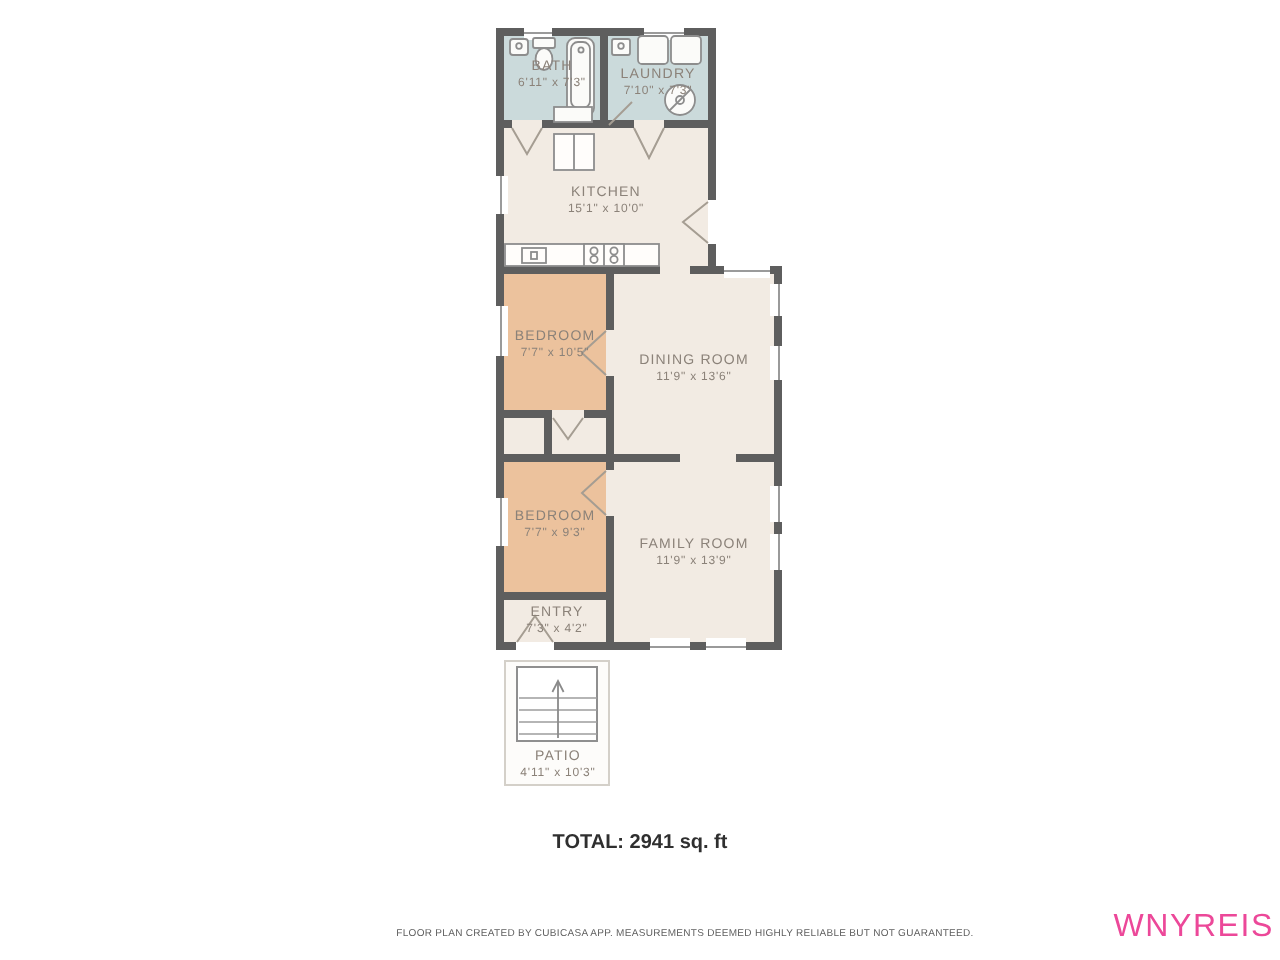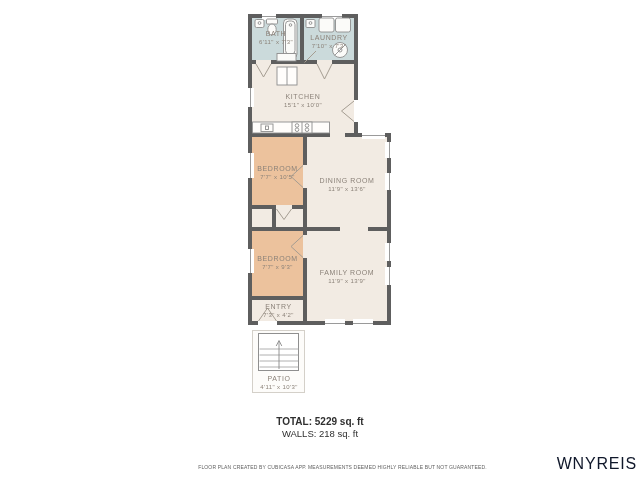--- a/index.html
+++ b/index.html
@@ -19,21 +19,21 @@
   .room-label{position:absolute;text-align:center;color:#8b8279;pointer-events:none;}
   .room-name{font-size:7px;line-height:9px;letter-spacing:.6px;font-weight:400;}
   .room-dims{font-size:6px;line-height:8px;letter-spacing:.4px;}
   svg.overlay{position:absolute;left:0;top:0;pointer-events:none;}
   .patio-outline{position:absolute;left:252px;top:330px;width:53px;height:63px;background:#fdfcfa;border:1px solid #d4d0c9;box-sizing:border-box;}
   .steps{position:absolute;left:258px;top:333px;width:41px;height:38px;background:#ffffff;border:1px solid #8f8f8f;box-sizing:border-box;}
   .summary{position:absolute;left:0;right:0;top:416px;text-align:center;color:#2f2f2f;}
   .summary .total{font-size:10px;font-weight:700;line-height:12px;}
   .summary .line{font-size:9.5px;line-height:11.2px;}
   .disclaimer{position:absolute;left:45px;right:0;top:464px;text-align:center;font-size:5px;letter-spacing:.15px;color:#5f5f5f;}
-  .watermark{position:absolute;right:3px;top:455px;font-size:16px;letter-spacing:.8px;color:#0f172a;}
+  .watermark{position:absolute;right:3px;top:455px;font-size:16px;letter-spacing:.8px;color:#ec4899;}
 </style>
 </head>
 <body>
 
 <div id="canvas">
 
   <div class="floor wet" style="left:250px;top:16px;width:52px;height:46px"></div>
   <div class="floor wet" style="left:302px;top:16px;width:54px;height:46px"></div>
   <div class="floor cream" style="left:250px;top:62px;width:106px;height:73px"></div>
   <div class="floor peach" style="left:250px;top:135px;width:55px;height:72px"></div>
@@ -173,20 +173,19 @@
   <div class="room-label" style="left:253px;top:302px;width:51px">
     <div class="room-name">ENTRY</div>
     <div class="room-dims">7'3" x 4'2"</div>
   </div>
   <div class="room-label" style="left:252px;top:374px;width:54px">
     <div class="room-name">PATIO</div>
     <div class="room-dims">4'11" x 10'3"</div>
   </div>
 
   <div class="summary">
-    <div class="total">TOTAL: 5229 sq. ft</div>
-    <div class="line">WALLS: 218 sq. ft</div>
+    <div class="total">TOTAL: 2941 sq. ft</div>
   </div>
 
   <div class="disclaimer">FLOOR PLAN CREATED BY CUBICASA APP. MEASUREMENTS DEEMED HIGHLY RELIABLE BUT NOT GUARANTEED.</div>
   <div class="watermark">WNYREIS</div>
 
 </div>
 
 </body></html>

